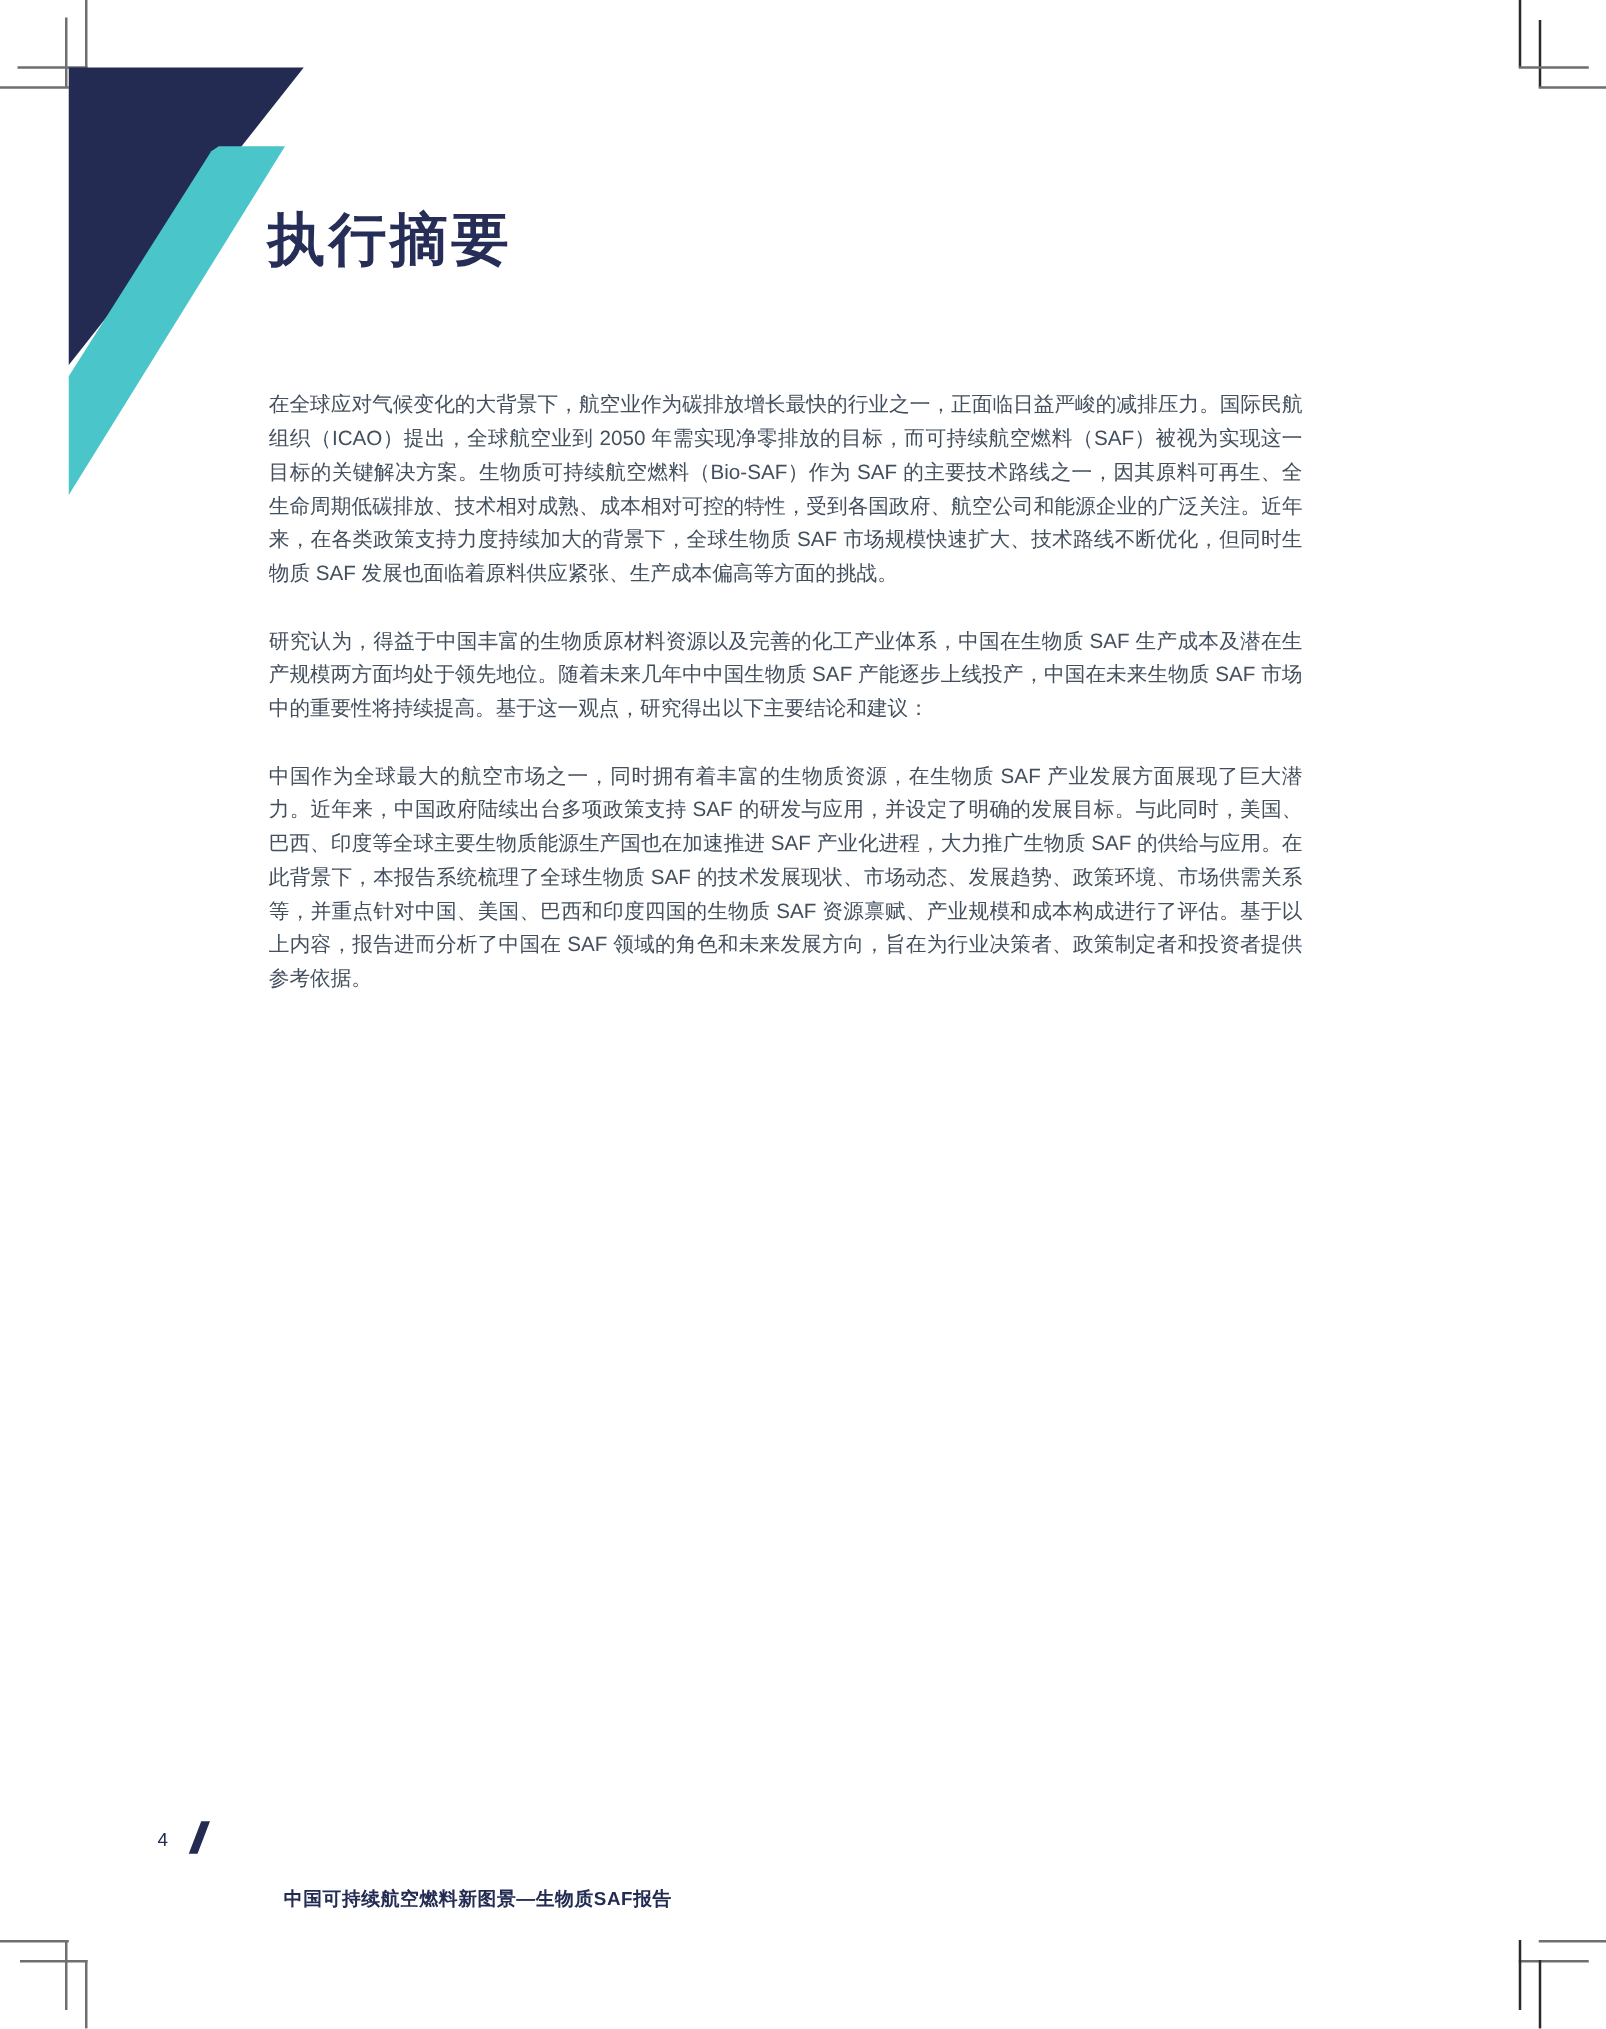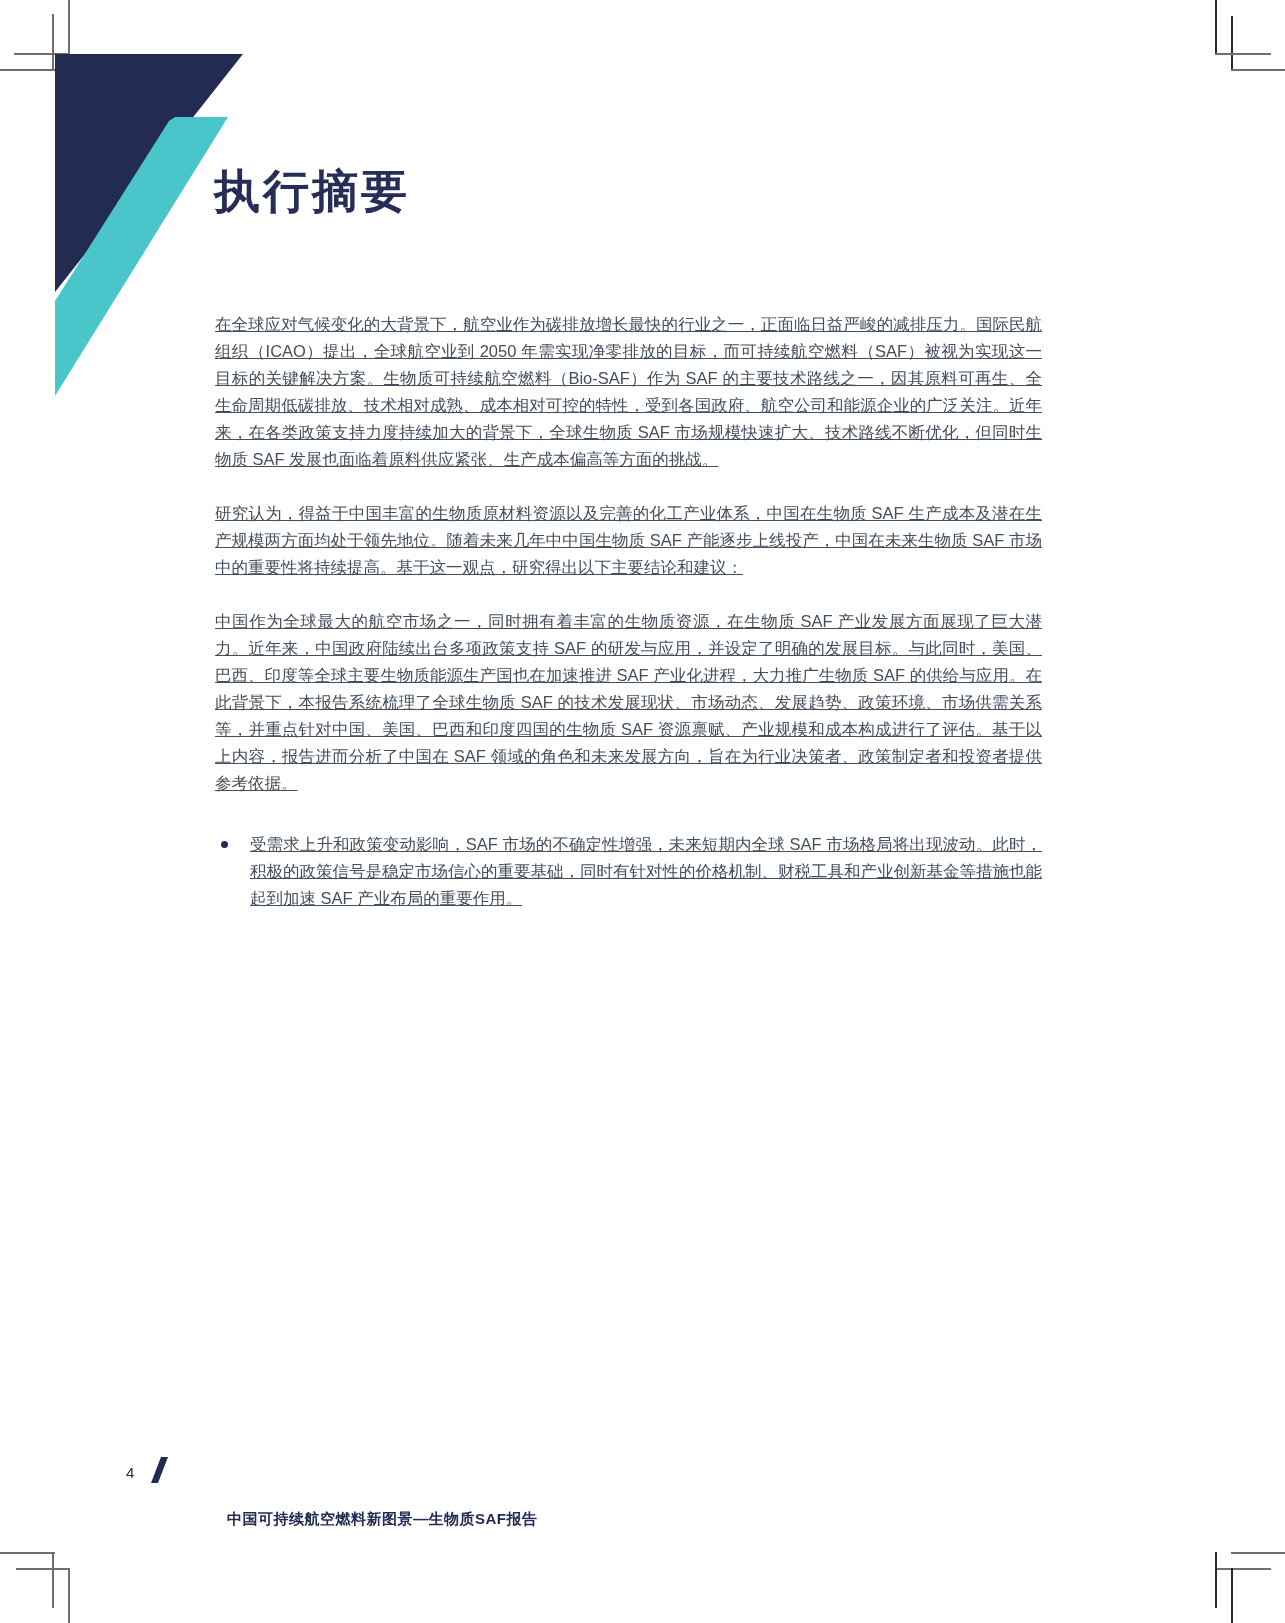--- a/index.html
+++ b/index.html
@@ -44,21 +44,20 @@
   .content{
     position:absolute;
     left:215px;
     top:311px;
     width:827px;
     color:var(--body-text);
     font-size:16.5px;
     line-height:27px;
     text-align:justify;
     text-justify:inter-ideograph;
-    text-decoration:underline;
   }
   .content p{margin:0 0 27px 0;}
   .bullet-list{
     list-style:none;
     margin-top:34px;
   }
   .bullet-list li{
     position:relative;
     padding-left:35px;
     margin-bottom:34px;
@@ -133,24 +132,20 @@
   </svg>
 
   <h1 class="page-title">执行摘要</h1>
 
   <div class="content">
     <p>在全球应对气候变化的大背景下，航空业作为碳排放增长最快的行业之一，正面临日益严峻的减排压力。国际民航组织（ICAO）提出，全球航空业到 2050 年需实现净零排放的目标，而可持续航空燃料（SAF）被视为实现这一目标的关键解决方案。生物质可持续航空燃料（Bio-SAF）作为 SAF 的主要技术路线之一，因其原料可再生、全生命周期低碳排放、技术相对成熟、成本相对可控的特性，受到各国政府、航空公司和能源企业的广泛关注。近年来，在各类政策支持力度持续加大的背景下，全球生物质 SAF 市场规模快速扩大、技术路线不断优化，但同时生物质 SAF 发展也面临着原料供应紧张、生产成本偏高等方面的挑战。</p>
     <p>研究认为，得益于中国丰富的生物质原材料资源以及完善的化工产业体系，中国在生物质 SAF 生产成本及潜在生产规模两方面均处于领先地位。随着未来几年中中国生物质 SAF 产能逐步上线投产，中国在未来生物质 SAF 市场中的重要性将持续提高。基于这一观点，研究得出以下主要结论和建议：</p>
     <p>中国作为全球最大的航空市场之一，同时拥有着丰富的生物质资源，在生物质 SAF 产业发展方面展现了巨大潜力。近年来，中国政府陆续出台多项政策支持 SAF 的研发与应用，并设定了明确的发展目标。与此同时，美国、巴西、印度等全球主要生物质能源生产国也在加速推进 SAF 产业化进程，大力推广生物质 SAF 的供给与应用。在此背景下，本报告系统梳理了全球生物质 SAF 的技术发展现状、市场动态、发展趋势、政策环境、市场供需关系等，并重点针对中国、美国、巴西和印度四国的生物质 SAF 资源禀赋、产业规模和成本构成进行了评估。基于以上内容，报告进而分析了中国在 SAF 领域的角色和未来发展方向，旨在为行业决策者、政策制定者和投资者提供参考依据。</p>
 
     <ul class="bullet-list">
-      <li>
-        <span class="dot"></span>
-        <span>受需求上升和政策变动影响，SAF 市场的不确定性增强，未来短期内全球 SAF 市场格局将出现波动。此时，积极的政策信号是稳定市场信心的重要基础，同时有针对性的价格机制、财税工具和产业创新基金等措施也能起到加速 SAF 产业布局的重要作用。</span>
-      </li>
     </ul>
   </div>
 
   <div class="footer">
     <span class="footer-page-number">4</span>
     <span class="footer-slash"></span>
     <span class="footer-report-title">中国可持续航空燃料新图景—生物质SAF报告</span>
   </div>
 
 </div>

